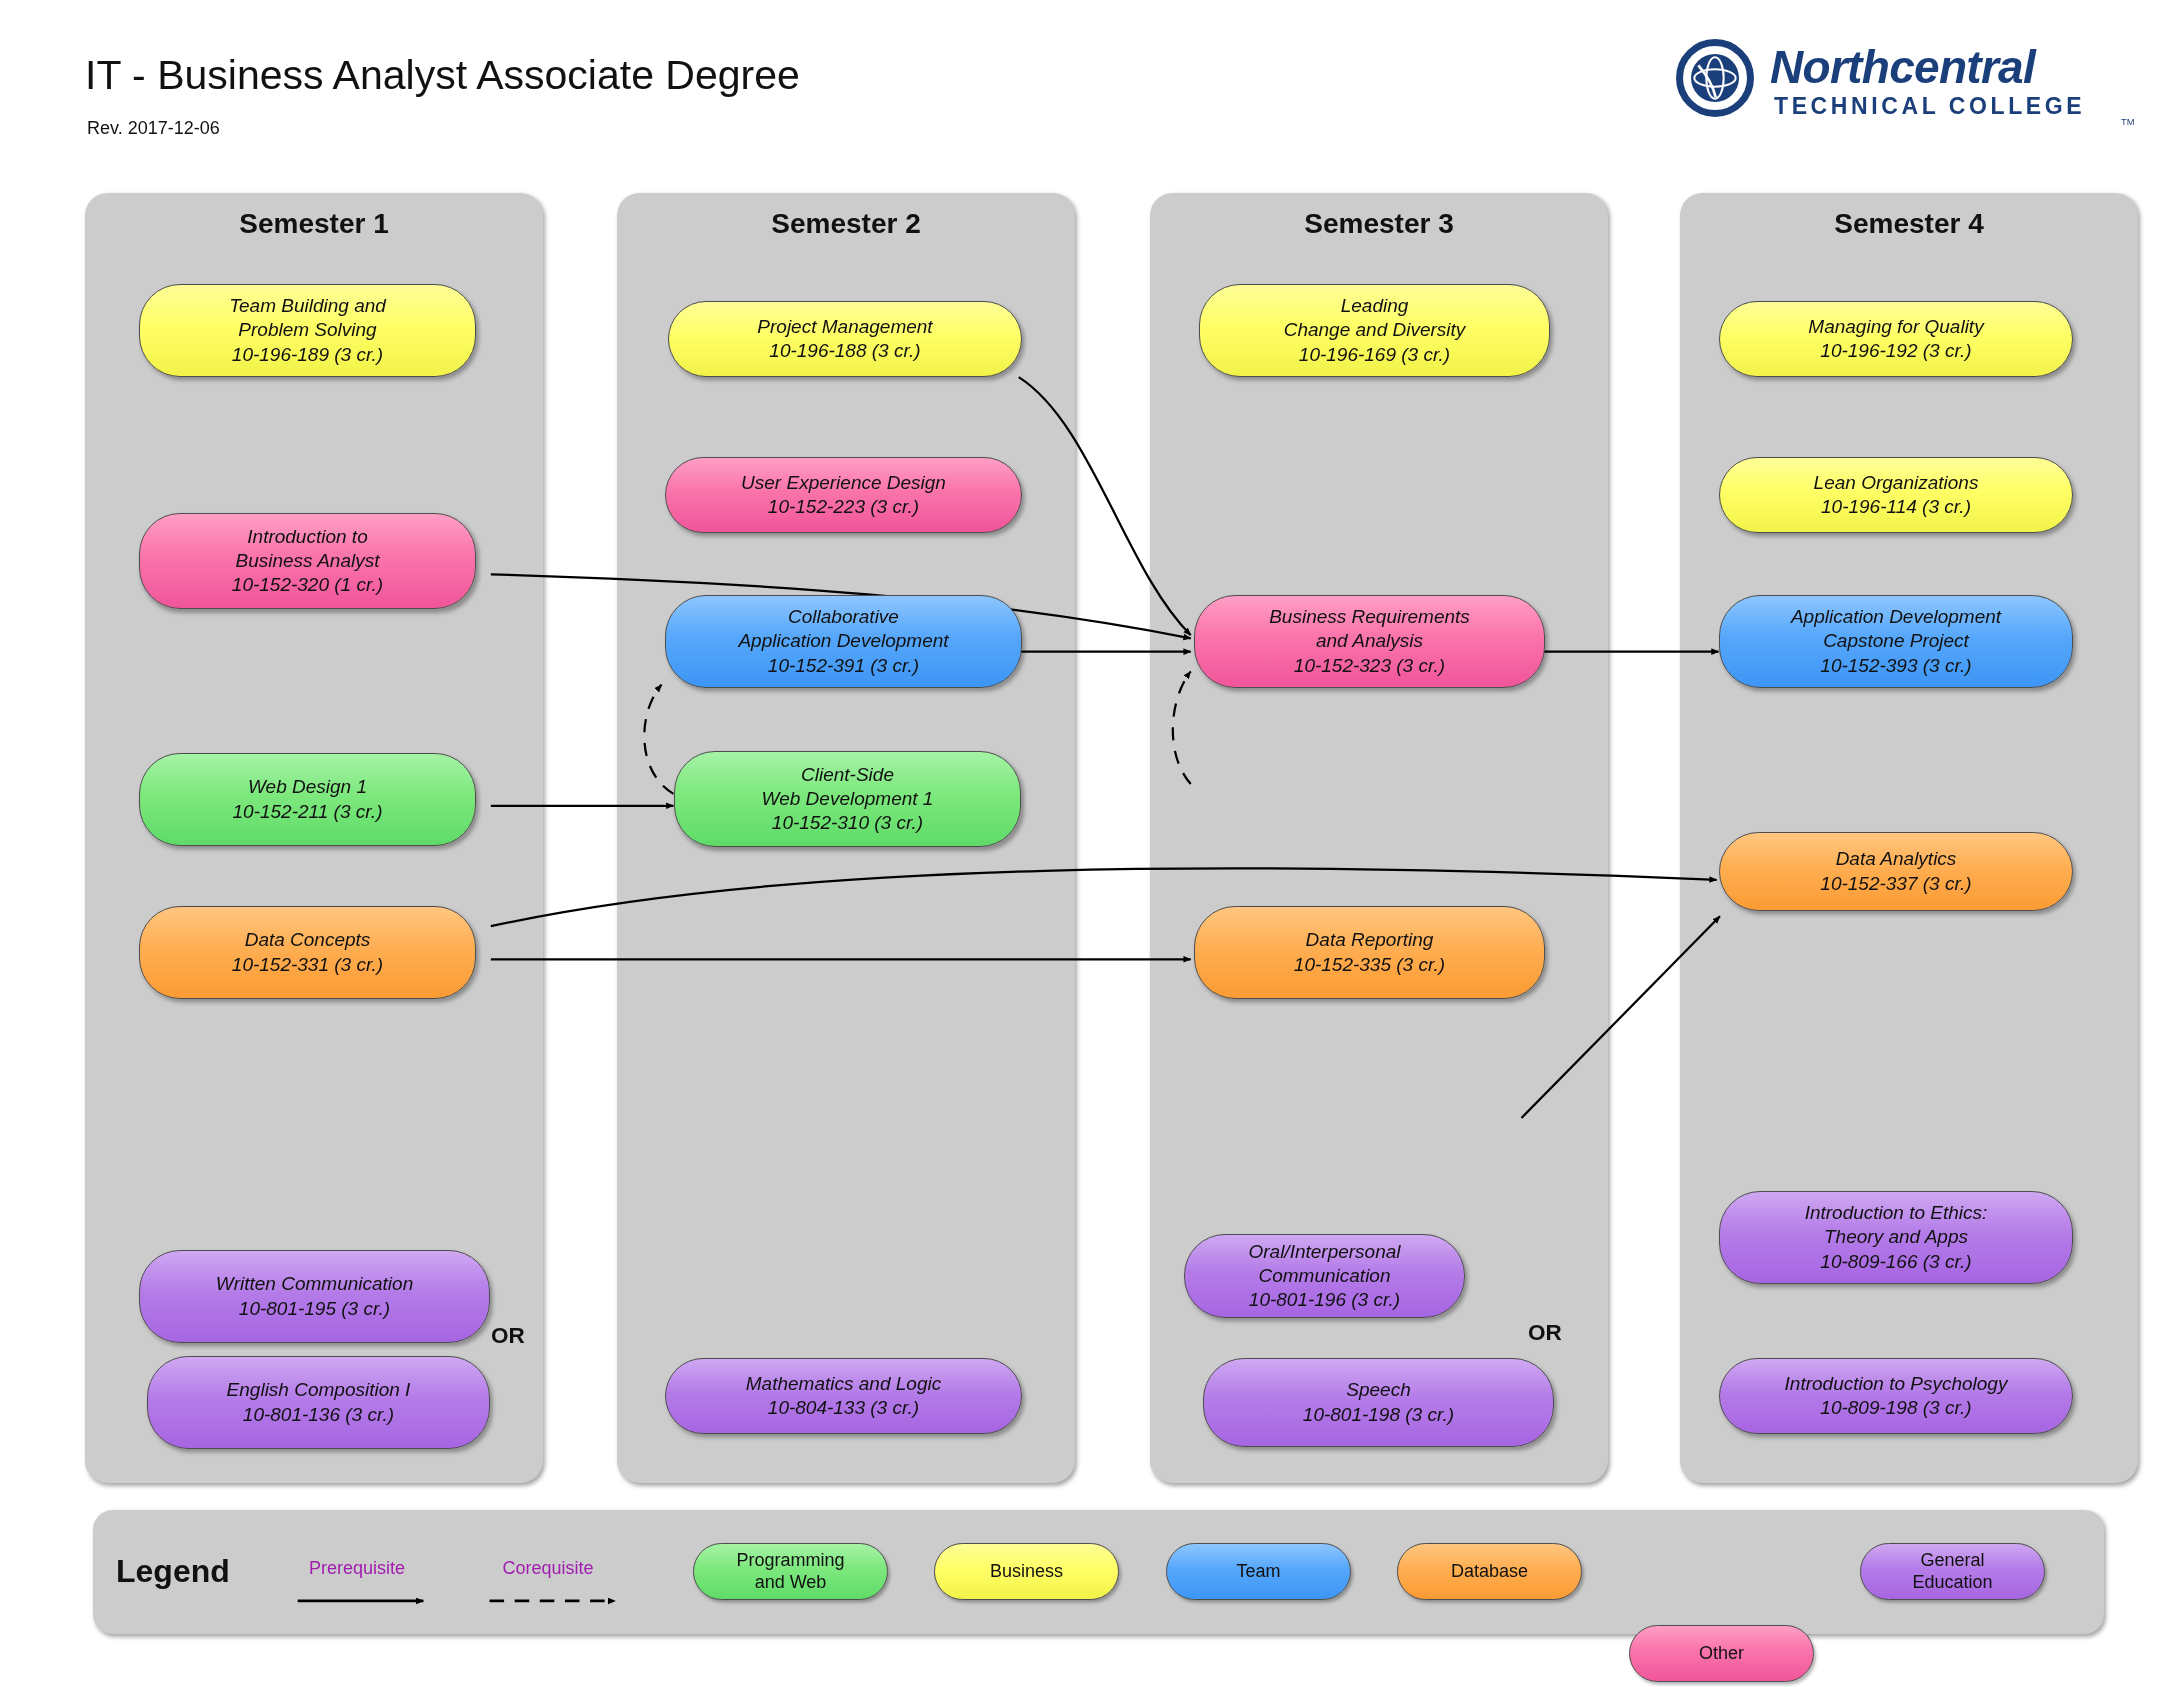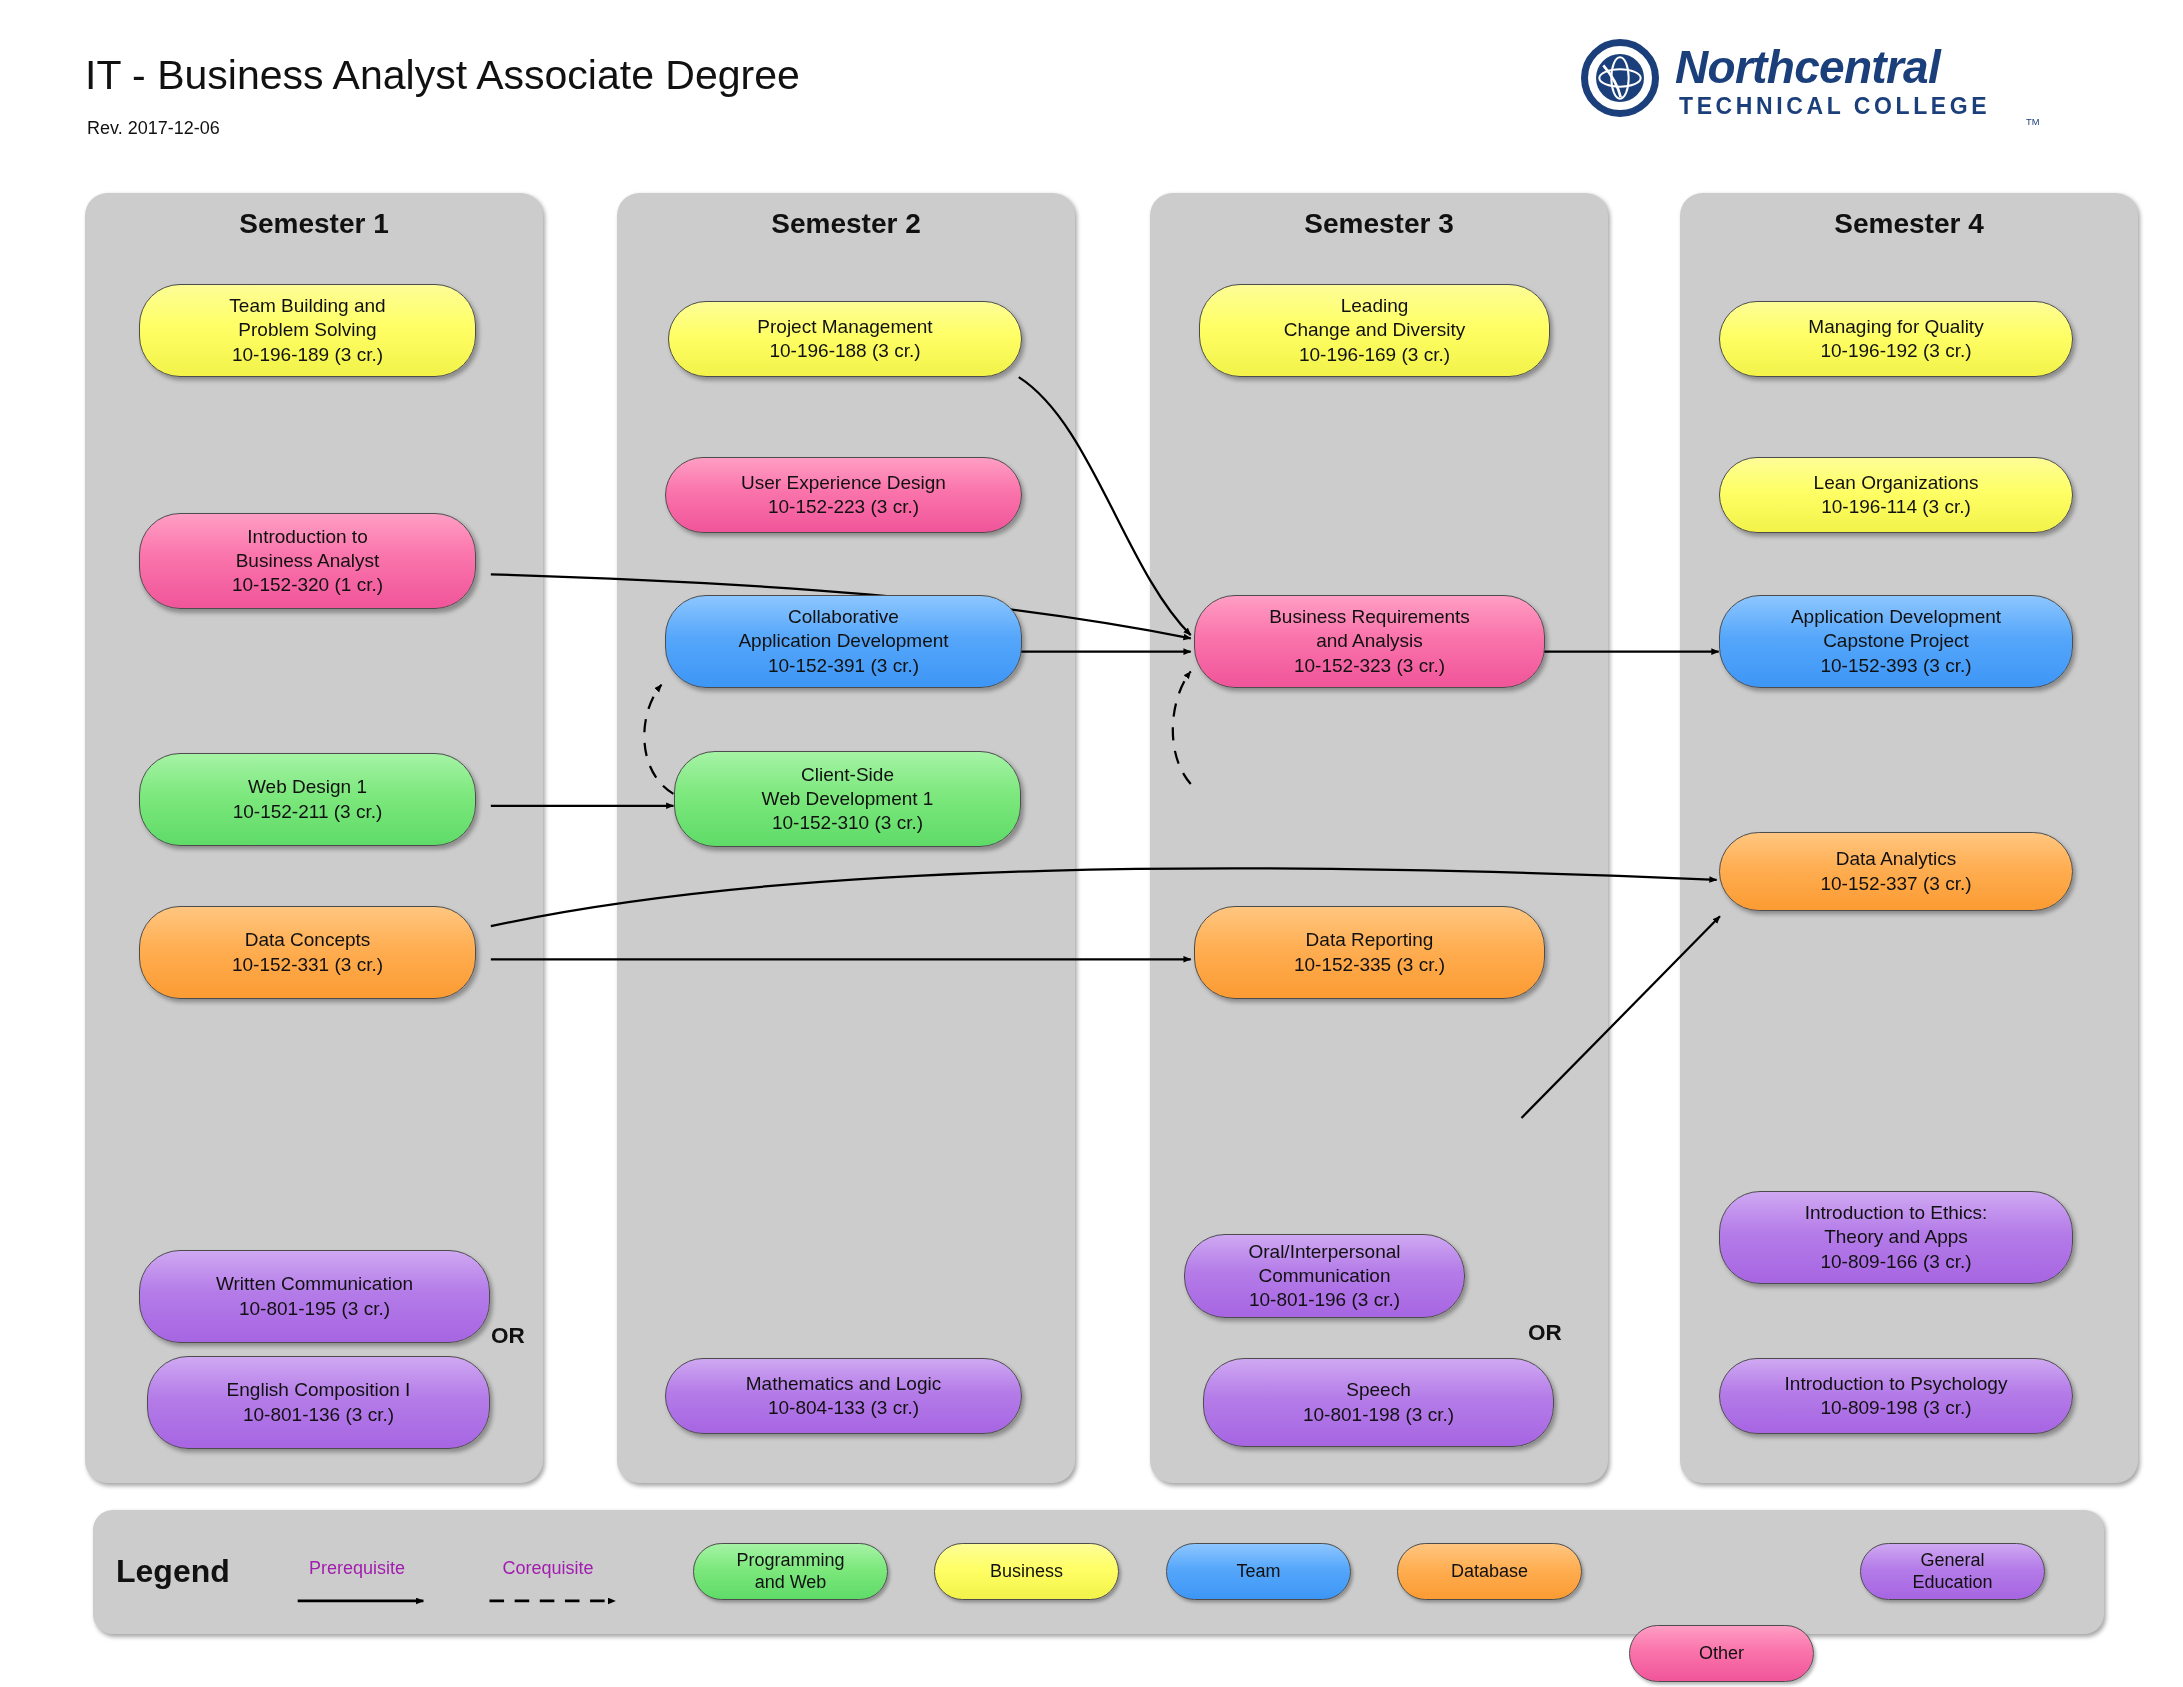--- a/index.html
+++ b/index.html
@@ -31,21 +31,21 @@
   #page-rev {
     position: absolute;
     left: 87px; top: 118px;
     font-size: 18px;
     color: #111111;
   }
 
   
   #logo {
     position: absolute;
-    left: 1581px; top: 36px;
+    left: 1676px; top: 36px;
     width: 463px; height: 86px;
   }
   #logo .mark {
     position: absolute;
     left: 0; top: 2.6px;
     width: 78px; height: 78px;
     border-radius: 50%;
     border: 7.3px solid #1b3f7a;
     box-sizing: border-box;
     background: #ffffff;
@@ -117,21 +117,21 @@
     display: flex;
     align-items: center;
     justify-content: center;
     text-align: center;
     font-size: 19px;
     line-height: 1.27;
     color: #111111;
     box-shadow: 2.6px 3.3px 4px rgba(0,0,0,0.32);
     padding: 0 6.6px;
   }
-  .node .lbl { width: 100%; white-space: pre-line; }
+  .node .lbl { width: 100%; white-space: pre-line; font-style: italic; }
 
   .c-yellow { background: linear-gradient(to bottom, #fdfd97 0%, #ffff66 45%, #f2f24a 100%); }
   .c-pink   { background: linear-gradient(to bottom, #ff9ec4 0%, #fa74ab 45%, #f0559a 100%); }
   .c-blue   { background: linear-gradient(to bottom, #8dc6ff 0%, #56a7fb 45%, #3d96f5 100%); }
   .c-green  { background: linear-gradient(to bottom, #a5f3a5 0%, #7de87d 45%, #5fdb68 100%); }
   .c-orange { background: linear-gradient(to bottom, #ffc680 0%, #ffae52 45%, #fb9b33 100%); }
   .c-purple { background: linear-gradient(to bottom, #cfa8f2 0%, #b47ce8 45%, #a765e2 100%); }
 
   .or-label {
     position: absolute;

